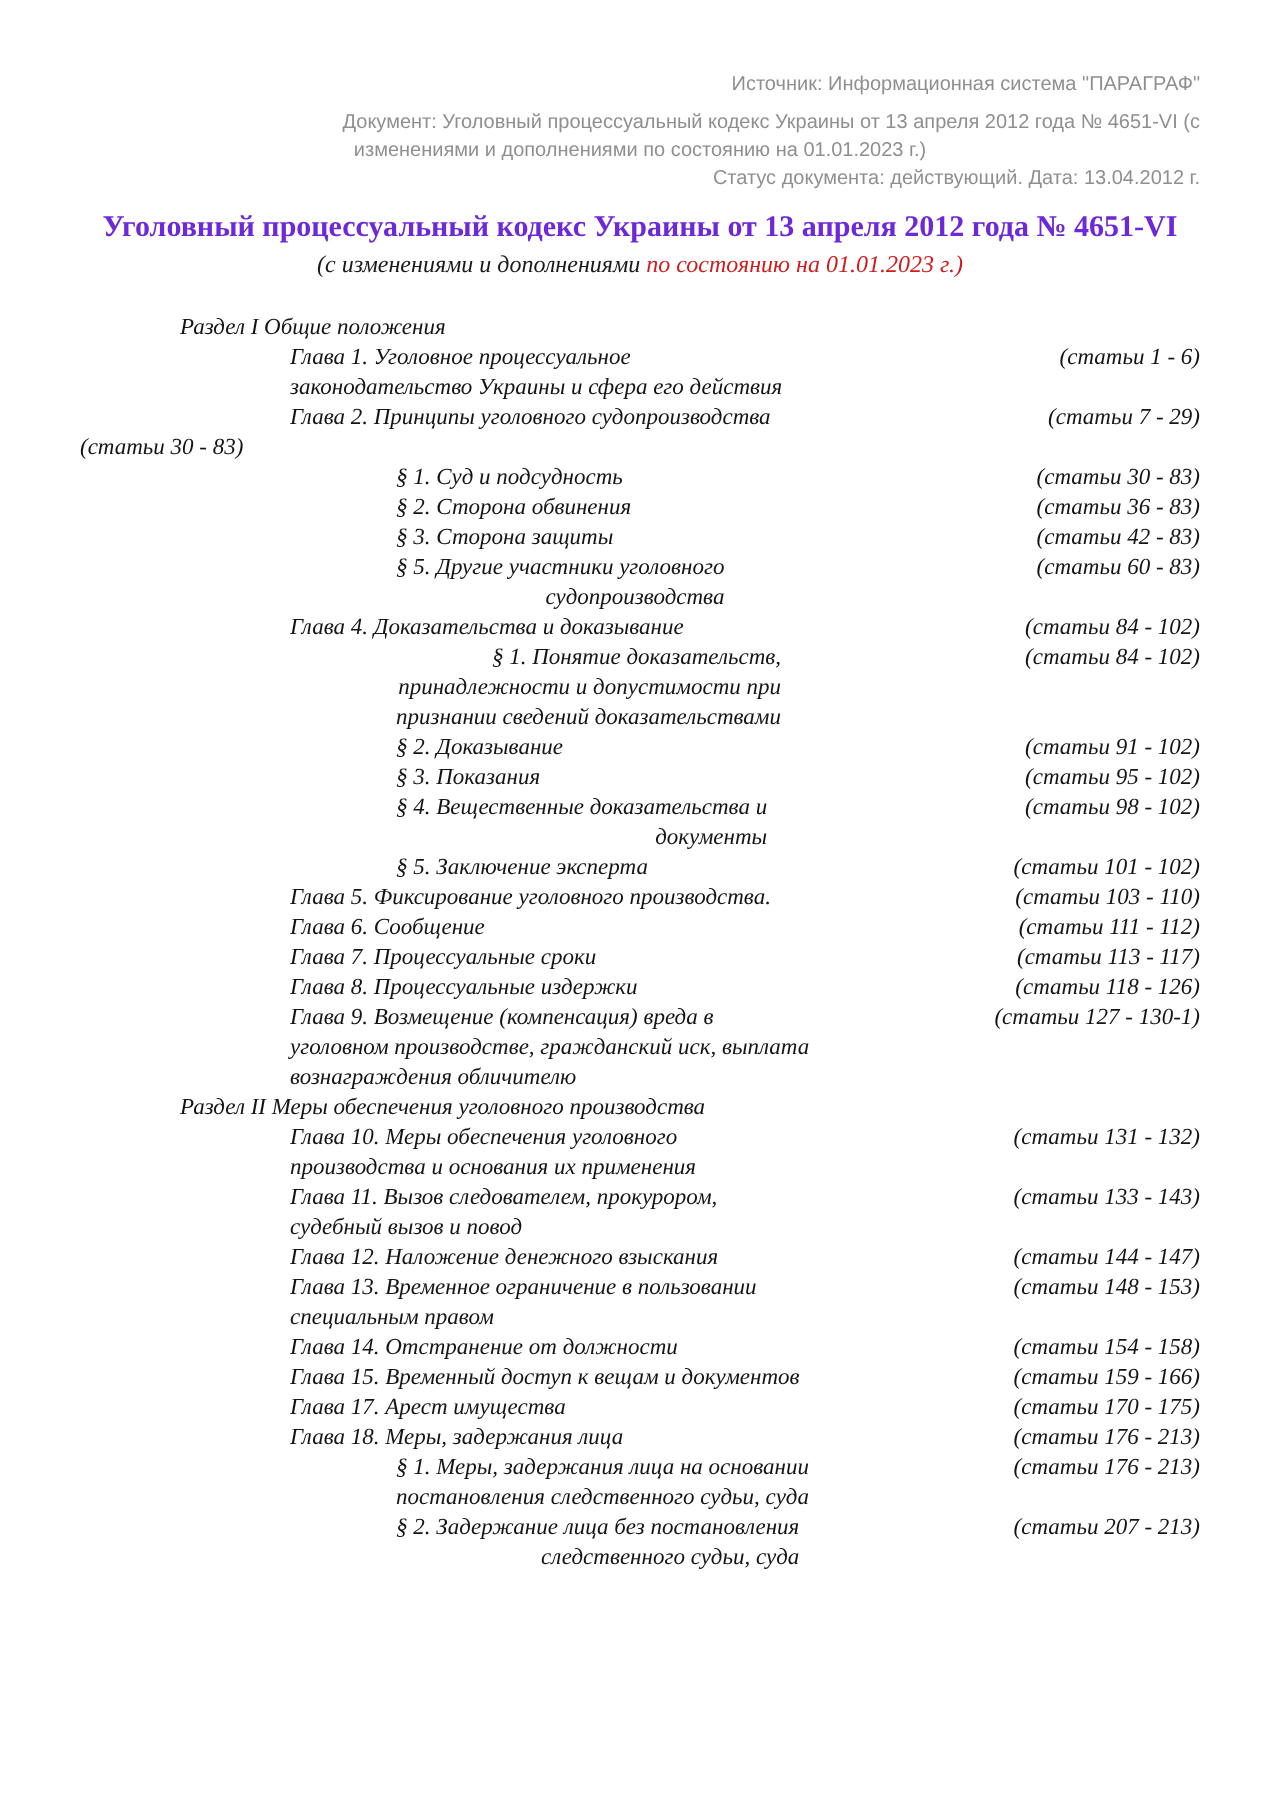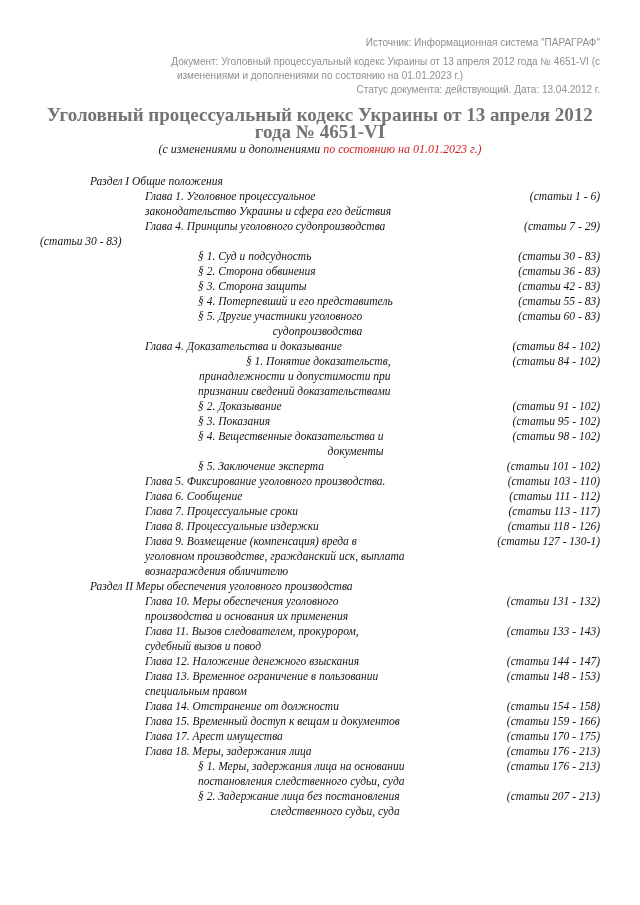--- a/index.html
+++ b/index.html
@@ -20,24 +20,24 @@
   .meta-right { text-align: right; }
   .meta-center { text-align: center; }
   .meta-source { margin-bottom: 6px; }
   .meta-doc1 { line-height: 14px; }
   .meta-doc2 { line-height: 14px; }
   .meta-status { line-height: 14px; text-align: right; }
   
   .doc-title {
     margin: 9px 0 0 0;
     text-align: center;
-    font-size: 19px;
+    font-size: 15px;
     font-weight: bold;
     line-height: 17px;
-    color: #737373;
+    color: #6d28d9;
   }
   .doc-subtitle {
     margin-top: 2px;
     text-align: center;
     font-style: italic;
     font-size: 12px;
     line-height: 15px;
     color: #1a1a1a;
   }
   .doc-subtitle .red { color: var(--accent-red, #cf1d1d); }
@@ -74,41 +74,37 @@
   <div class="toc" id="toc">
       <div class="toc-row lvl0">
         <div class="toc-text">Раздел I Общие положения</div>
       </div>
       <div class="toc-row lvl1">
         <div class="toc-text">Глава 1. Уголовное процессуальное
 законодательство Украины и сфера его действия</div>
         <div class="toc-articles">(статьи 1 - 6)</div>
       </div>
       <div class="toc-row lvl1">
-        <div class="toc-text">Глава 4. Принципы уголовного судопроизводства</div>
+        <div class="toc-text">Глава 2. Принципы уголовного судопроизводства</div>
         <div class="toc-articles">(статьи 7 - 29)</div>
       </div>
       <div class="toc-row lvl1">
         <div class="toc-articles">(статьи 30 - 83)</div>
       </div>
       <div class="toc-row lvl2">
         <div class="toc-text">§ 1. Суд и подсудность</div>
         <div class="toc-articles">(статьи 30 - 83)</div>
       </div>
       <div class="toc-row lvl2">
         <div class="toc-text">§ 2. Сторона обвинения</div>
         <div class="toc-articles">(статьи 36 - 83)</div>
       </div>
       <div class="toc-row lvl2">
         <div class="toc-text">§ 3. Сторона защиты</div>
         <div class="toc-articles">(статьи 42 - 83)</div>
-      </div>
-      <div class="toc-row lvl2">
-        <div class="toc-text">§ 4. Потерпевший и его представитель</div>
-        <div class="toc-articles">(статьи 55 - 83)</div>
       </div>
       <div class="toc-row lvl2">
         <div class="toc-text">§ 5. Другие участники уголовного
 судопроизводства</div>
         <div class="toc-articles">(статьи 60 - 83)</div>
       </div>
       <div class="toc-row lvl1">
         <div class="toc-text">Глава 4. Доказательства и доказывание</div>
         <div class="toc-articles">(статьи 84 - 102)</div>
       </div>

